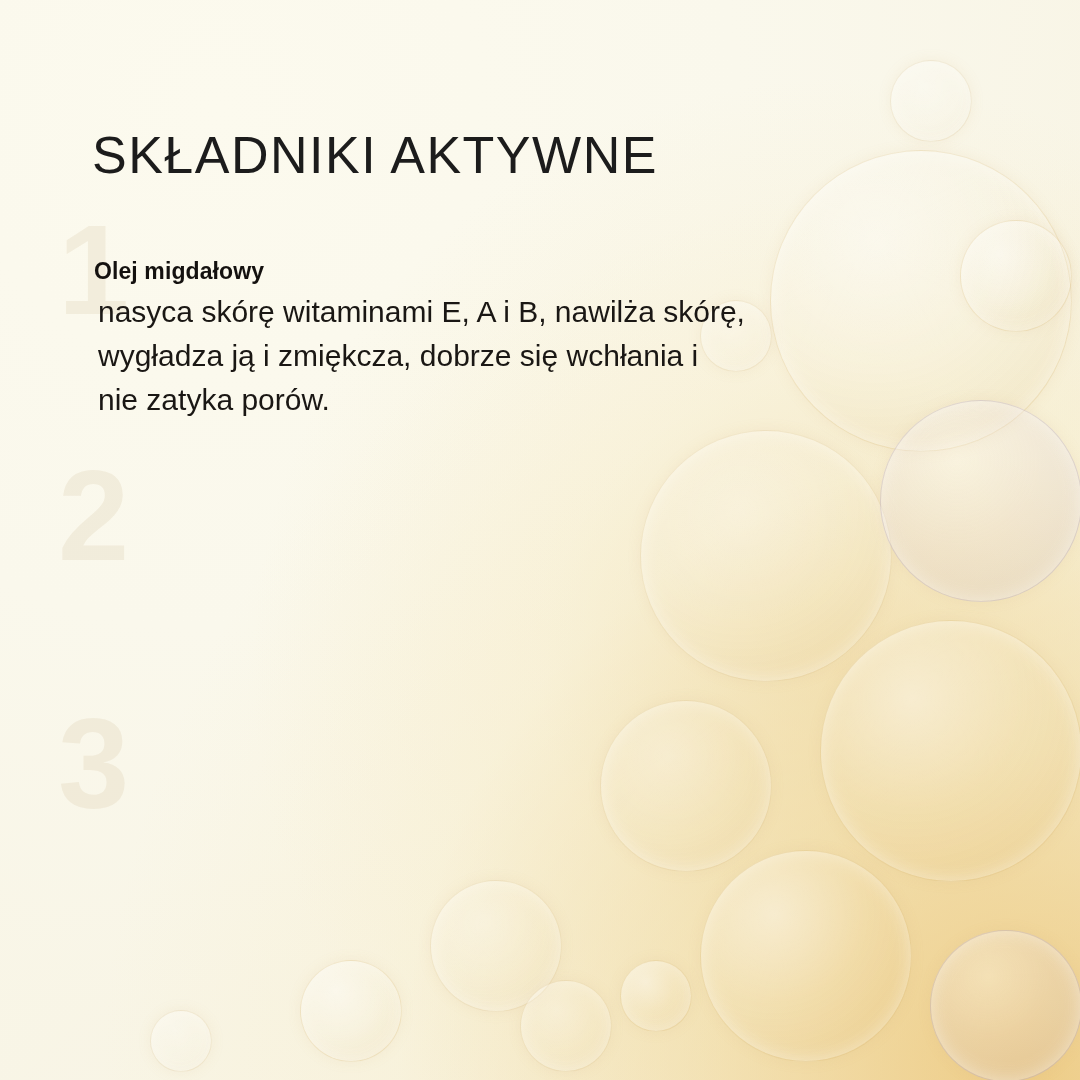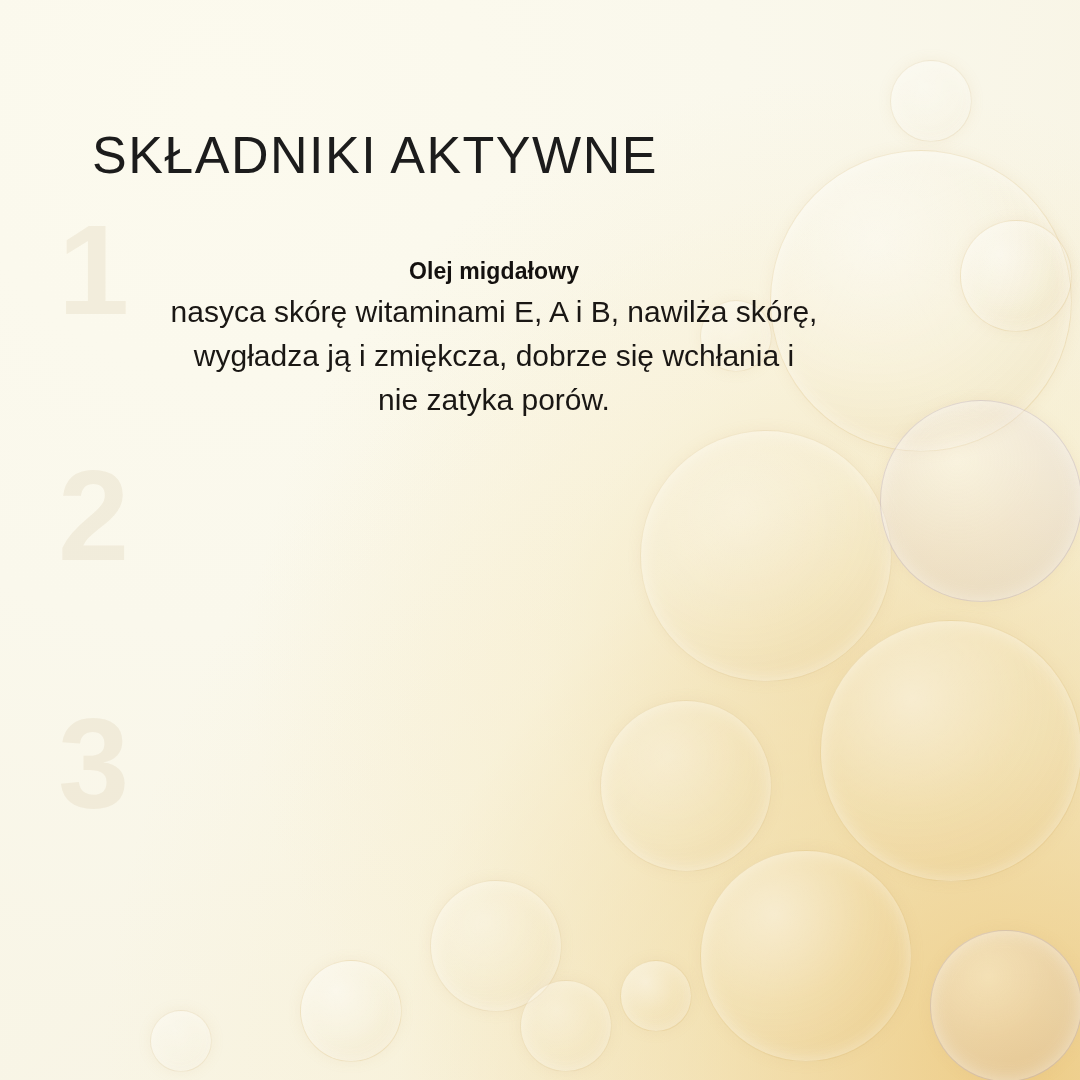--- a/index.html
+++ b/index.html
@@ -57,21 +57,20 @@
     line-height: 1;
     color: rgba(196,176,128,0.16);
     letter-spacing: -2px;
     user-select: none;
   }
 
   .content {
     position: absolute;
     inset: 0;
     padding: 1px;
-    text-align: center;
   }
 
   .title {
     position: absolute;
     left: 92px;
     top: 90px;
     font-size: 52px;
     font-weight: 400;
     letter-spacing: 1.5px;
     color: #1c1c1c;

